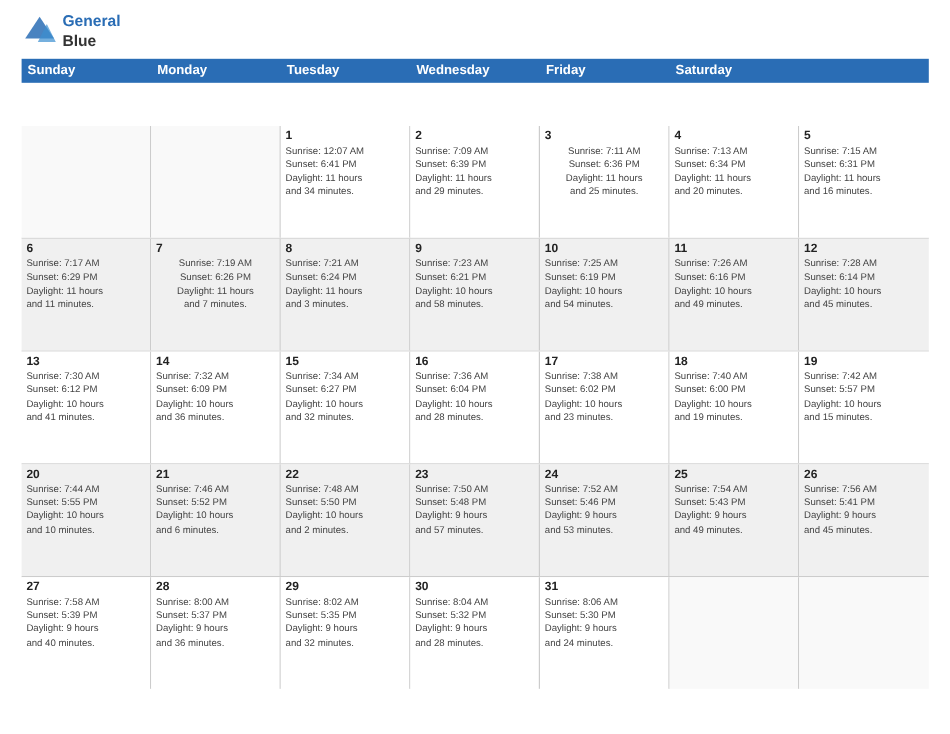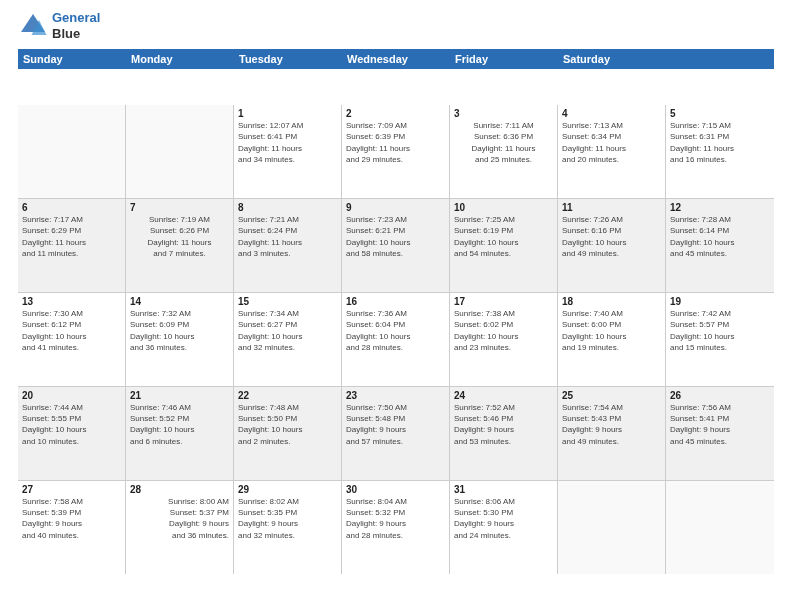--- a/index.html
+++ b/index.html
@@ -331,21 +331,21 @@
         <div class="cal-row">
           <div class="cal-cell">
             <div class="day-num">27</div>
             <div class="cell-text" style="white-space: pre-line;">Sunrise: 7:58 AM
 Sunset: 5:39 PM
 Daylight: 9 hours
 and 40 minutes.</div>
           </div>
           <div class="cal-cell">
             <div class="day-num">28</div>
-            <div class="cell-text" style="white-space: pre-line; text-align: right;">Sunrise: 8:00 AM
+            <div class="cell-text" style="white-space: pre-line;">Sunrise: 8:00 AM
 Sunset: 5:37 PM
 Daylight: 9 hours
 and 36 minutes.</div>
           </div>
           <div class="cal-cell">
             <div class="day-num">29</div>
             <div class="cell-text" style="white-space: pre-line;">Sunrise: 8:02 AM
 Sunset: 5:35 PM
 Daylight: 9 hours
 and 32 minutes.</div>

